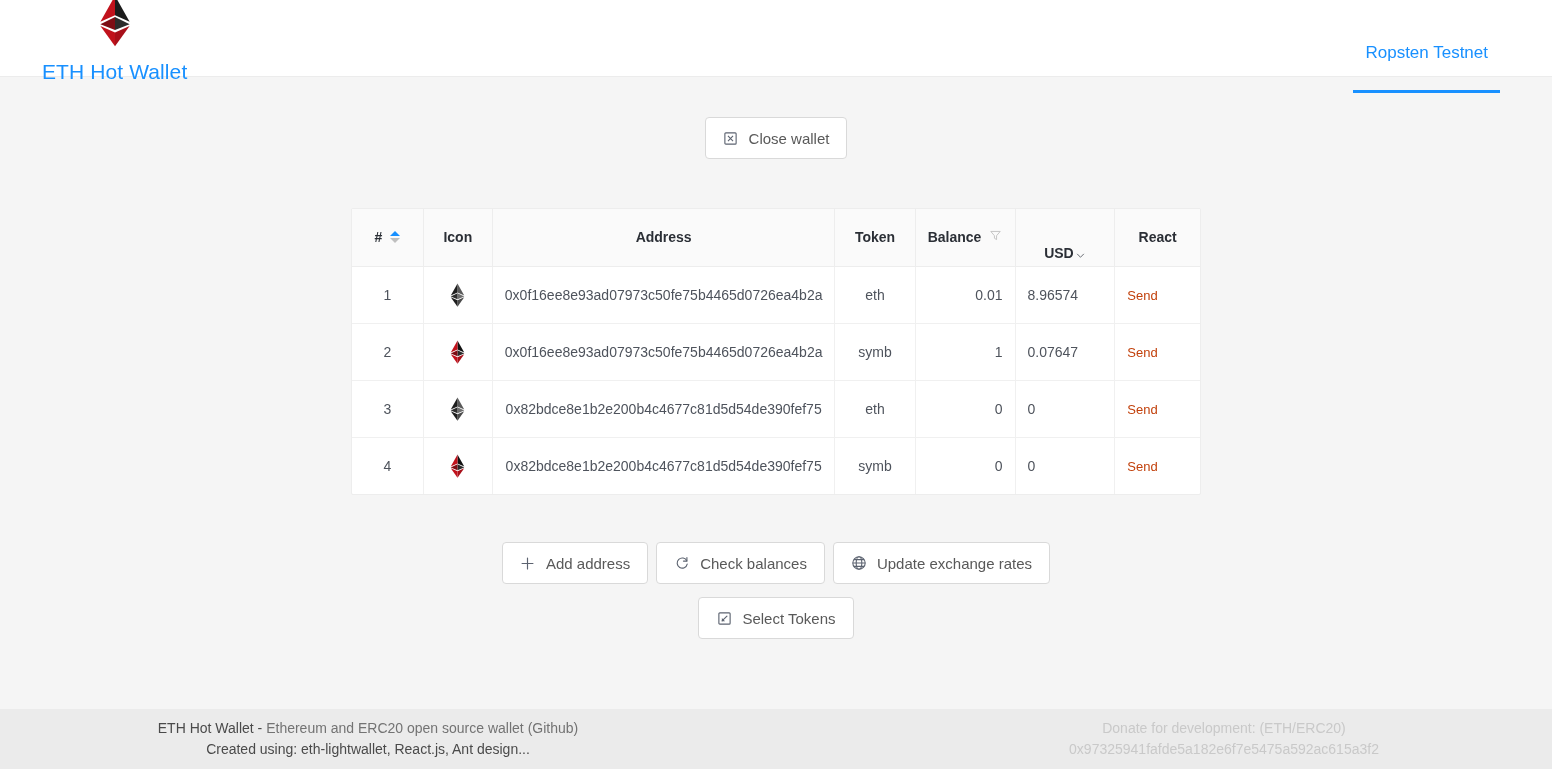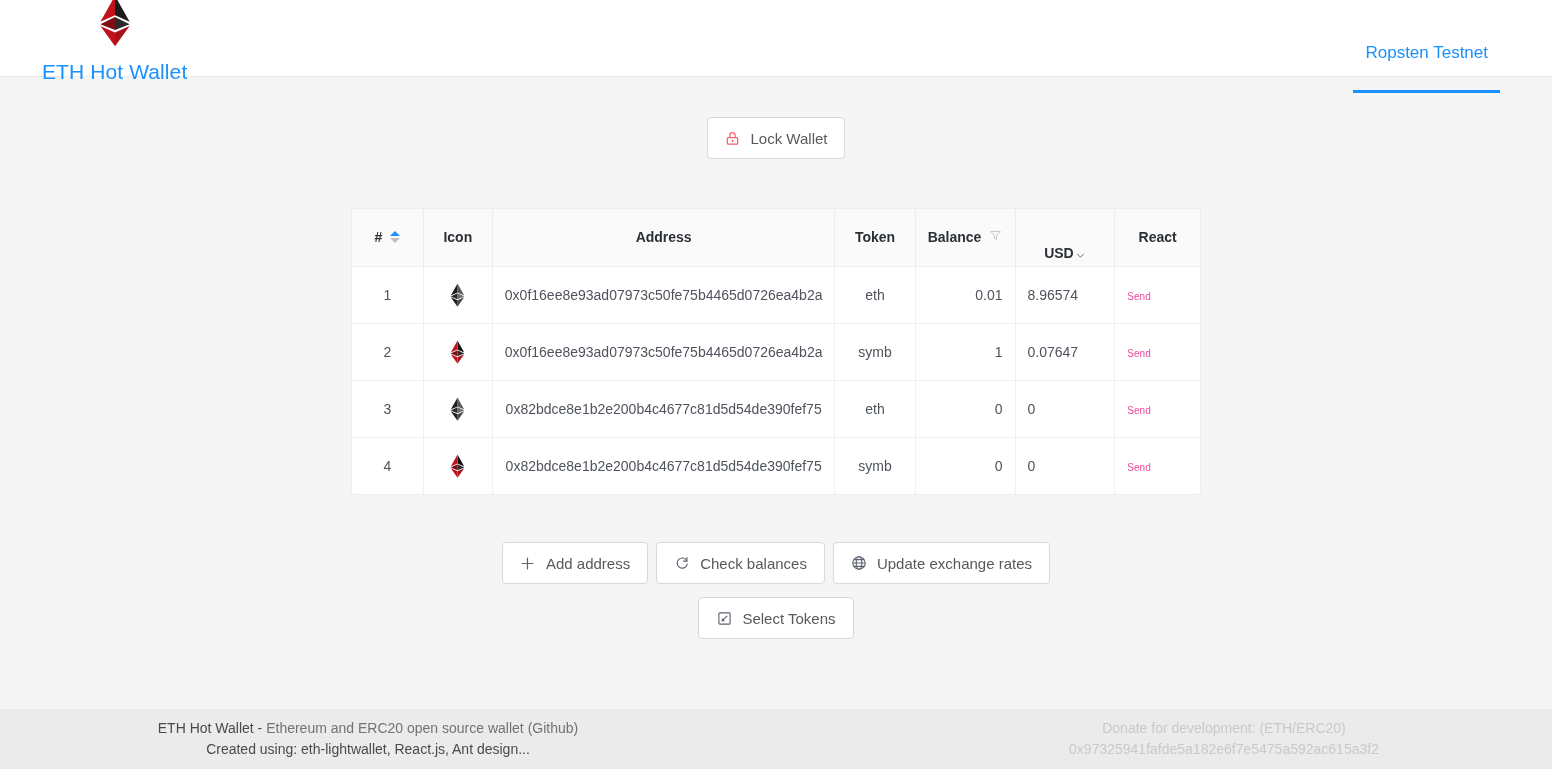--- a/index.html
+++ b/index.html
@@ -130,21 +130,21 @@
 
   th.col-bal, th.col-usd, th.col-act { text-align: center; }
 
   .th-inner { display: inline-flex; align-items: center; gap: 8px; justify-content: center; }
 
   .sorter { display: inline-flex; flex-direction: column; line-height: 0; gap: 2px; }
   .caret { width: 0; height: 0; border-left: 5px solid transparent; border-right: 5px solid transparent; }
   .caret-up   { border-bottom: 5px solid #1890ff; }
   .caret-down { border-top: 5px solid #bfbfbf; }
 
-  .send-link { color: #ec4899; cursor: pointer; text-decoration: none; font-size: 10px; }
+  .send-link { color: #c2410c; cursor: pointer; text-decoration: none; font-size: 13px; }
 
   .row-icon { width: 15px; height: 24px; vertical-align: middle; }
 
   .lower-btns  { margin-top: 47px; display: flex; justify-content: space-between; gap: 8px; }
   .lower-btns2 { margin-top: 13px; display: flex; justify-content: center; }
 
   
   .app-footer {
     height: 60px;
     background: #ebebeb;
@@ -180,26 +180,25 @@
     </div>
   </div>
 </div>
 
 <div class="main">
 
   <div class="btn-row">
     <button class="btn">
       <span class="ico">
         <svg width="15" height="15" viewBox="0 0 16 16">
-          <rect x="2.5" y="7" width="11" height="7" rx="1" fill="none" stroke="#f5606d" stroke-width="1.3"></rect>
-          <path d="M5.2 7 V4.6 a2.8 2.8 0 0 1 5.6 0 V7" fill="none" stroke="#f5606d" stroke-width="1.3"></path>
-          <rect x="7.3" y="9.3" width="1.5" height="2.6" fill="#f5606d"></rect>
-        </svg>
-      </span>
-      <span>Lock Wallet</span>
+          <rect x="2" y="2" width="12" height="12" rx="1" fill="none" stroke="#5c6370" stroke-width="1.2"></rect>
+          <path d="M5.3 5.3 L10.7 10.7 M10.7 5.3 L5.3 10.7" stroke="#5c6370" stroke-width="1.2"></path>
+        </svg>
+      </span>
+      <span>Close wallet</span>
     </button>
   </div>
 
   <div class="table-wrap">
     <table class="wallet-table">
       <thead>
         <tr>
           <th class="col-num">
             <span class="th-inner">
               <span>#</span>

